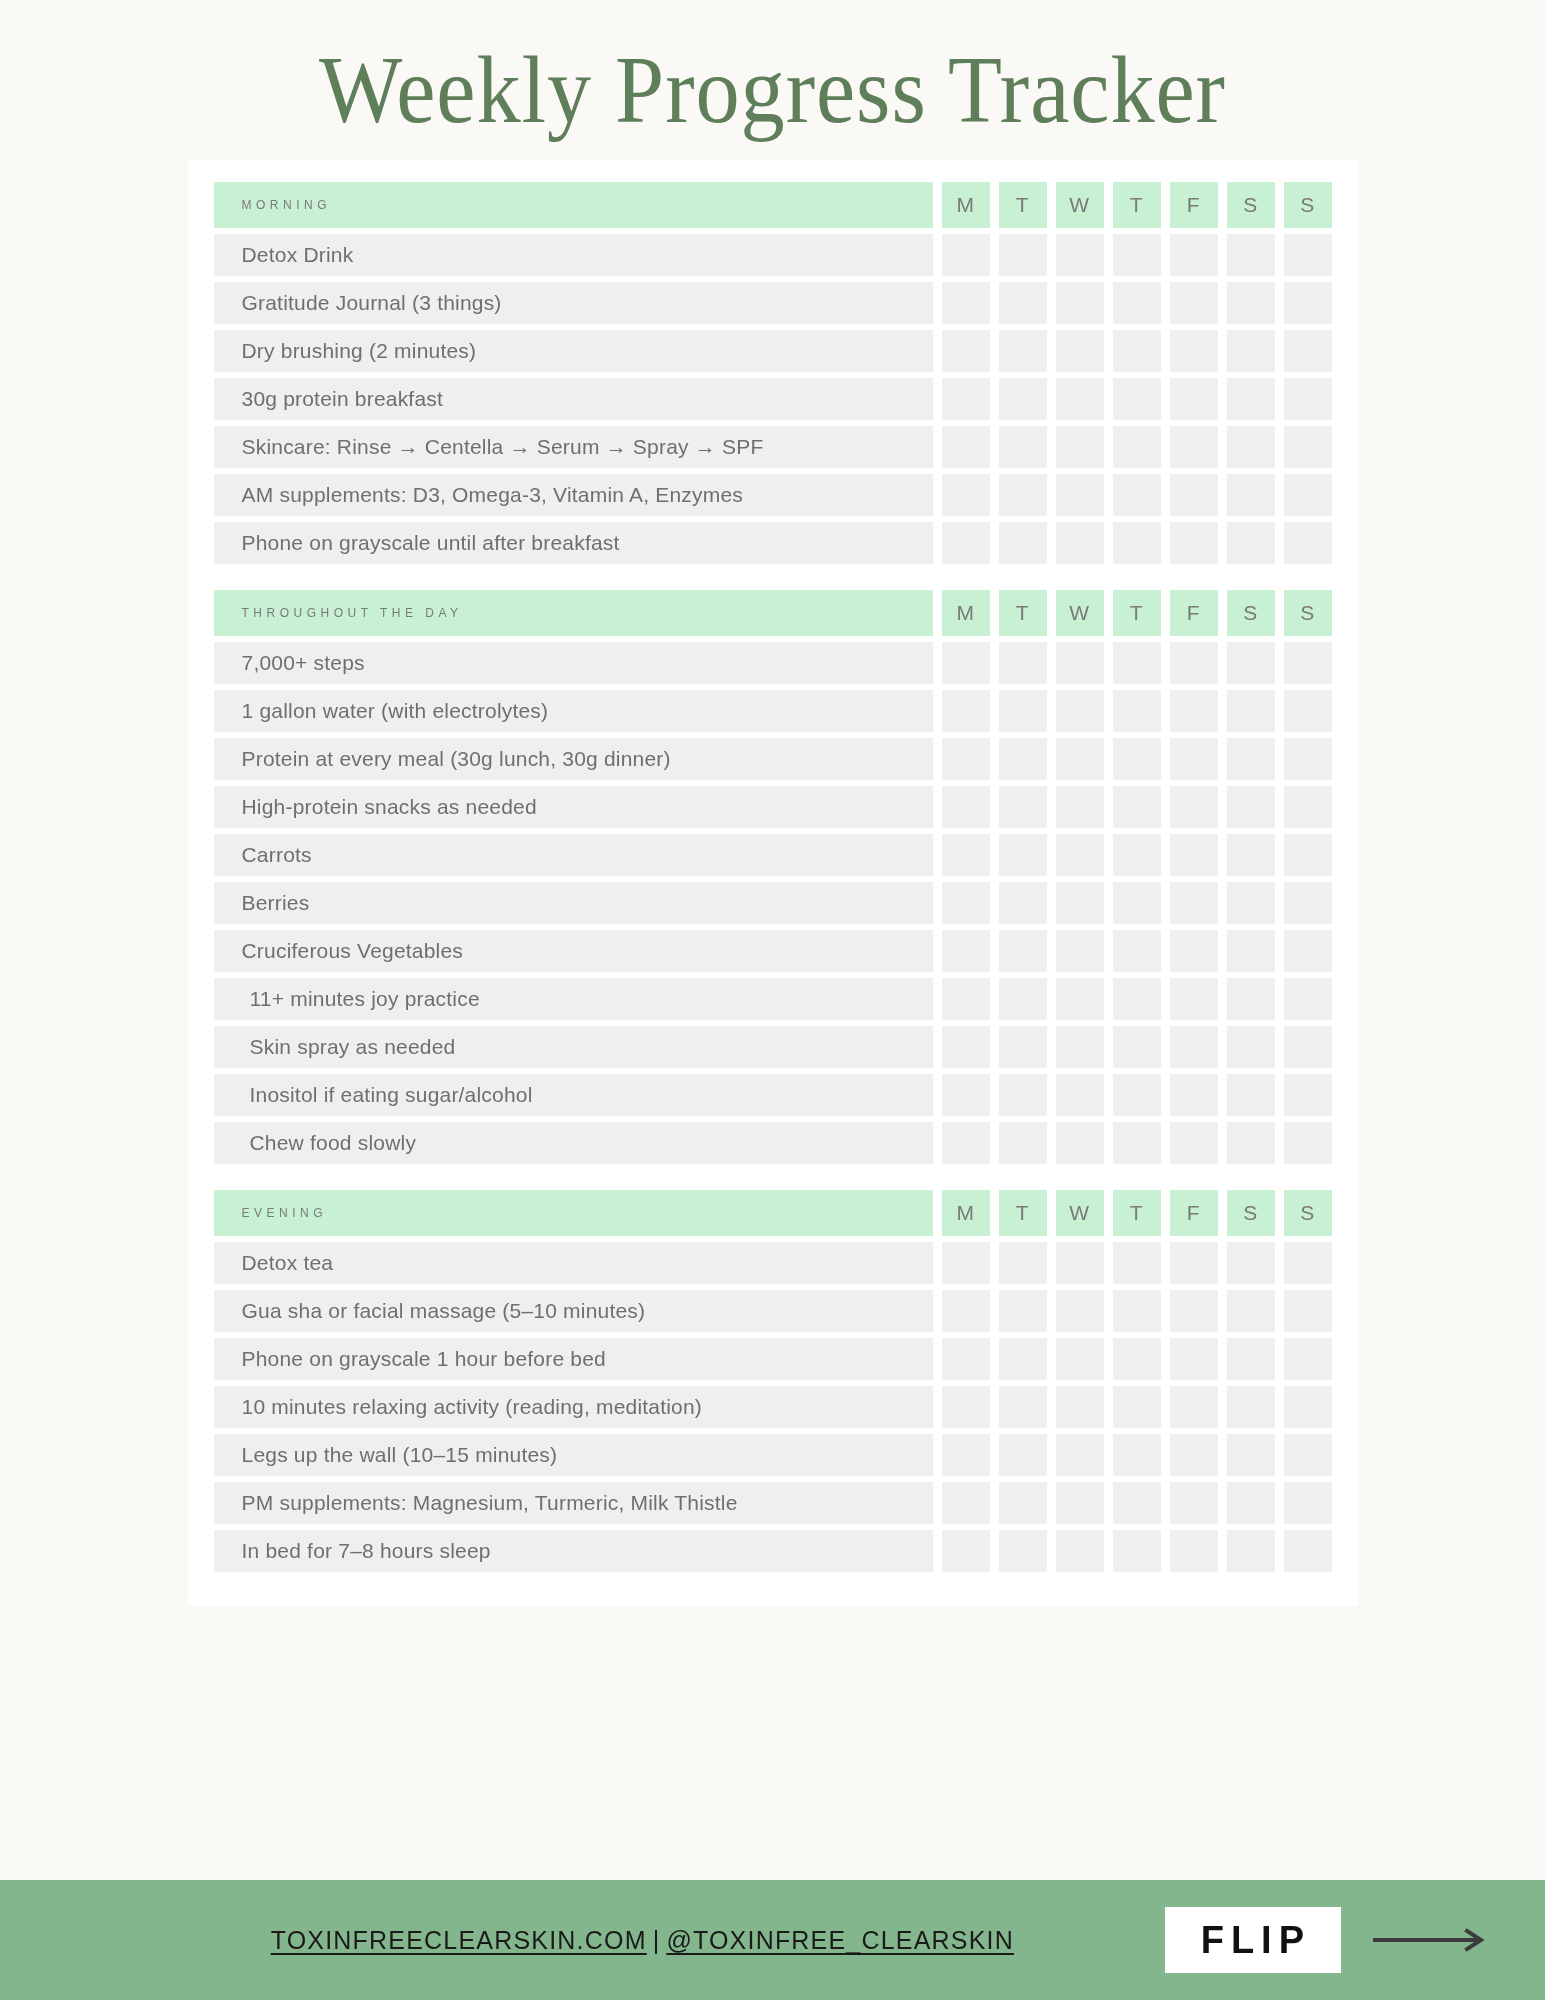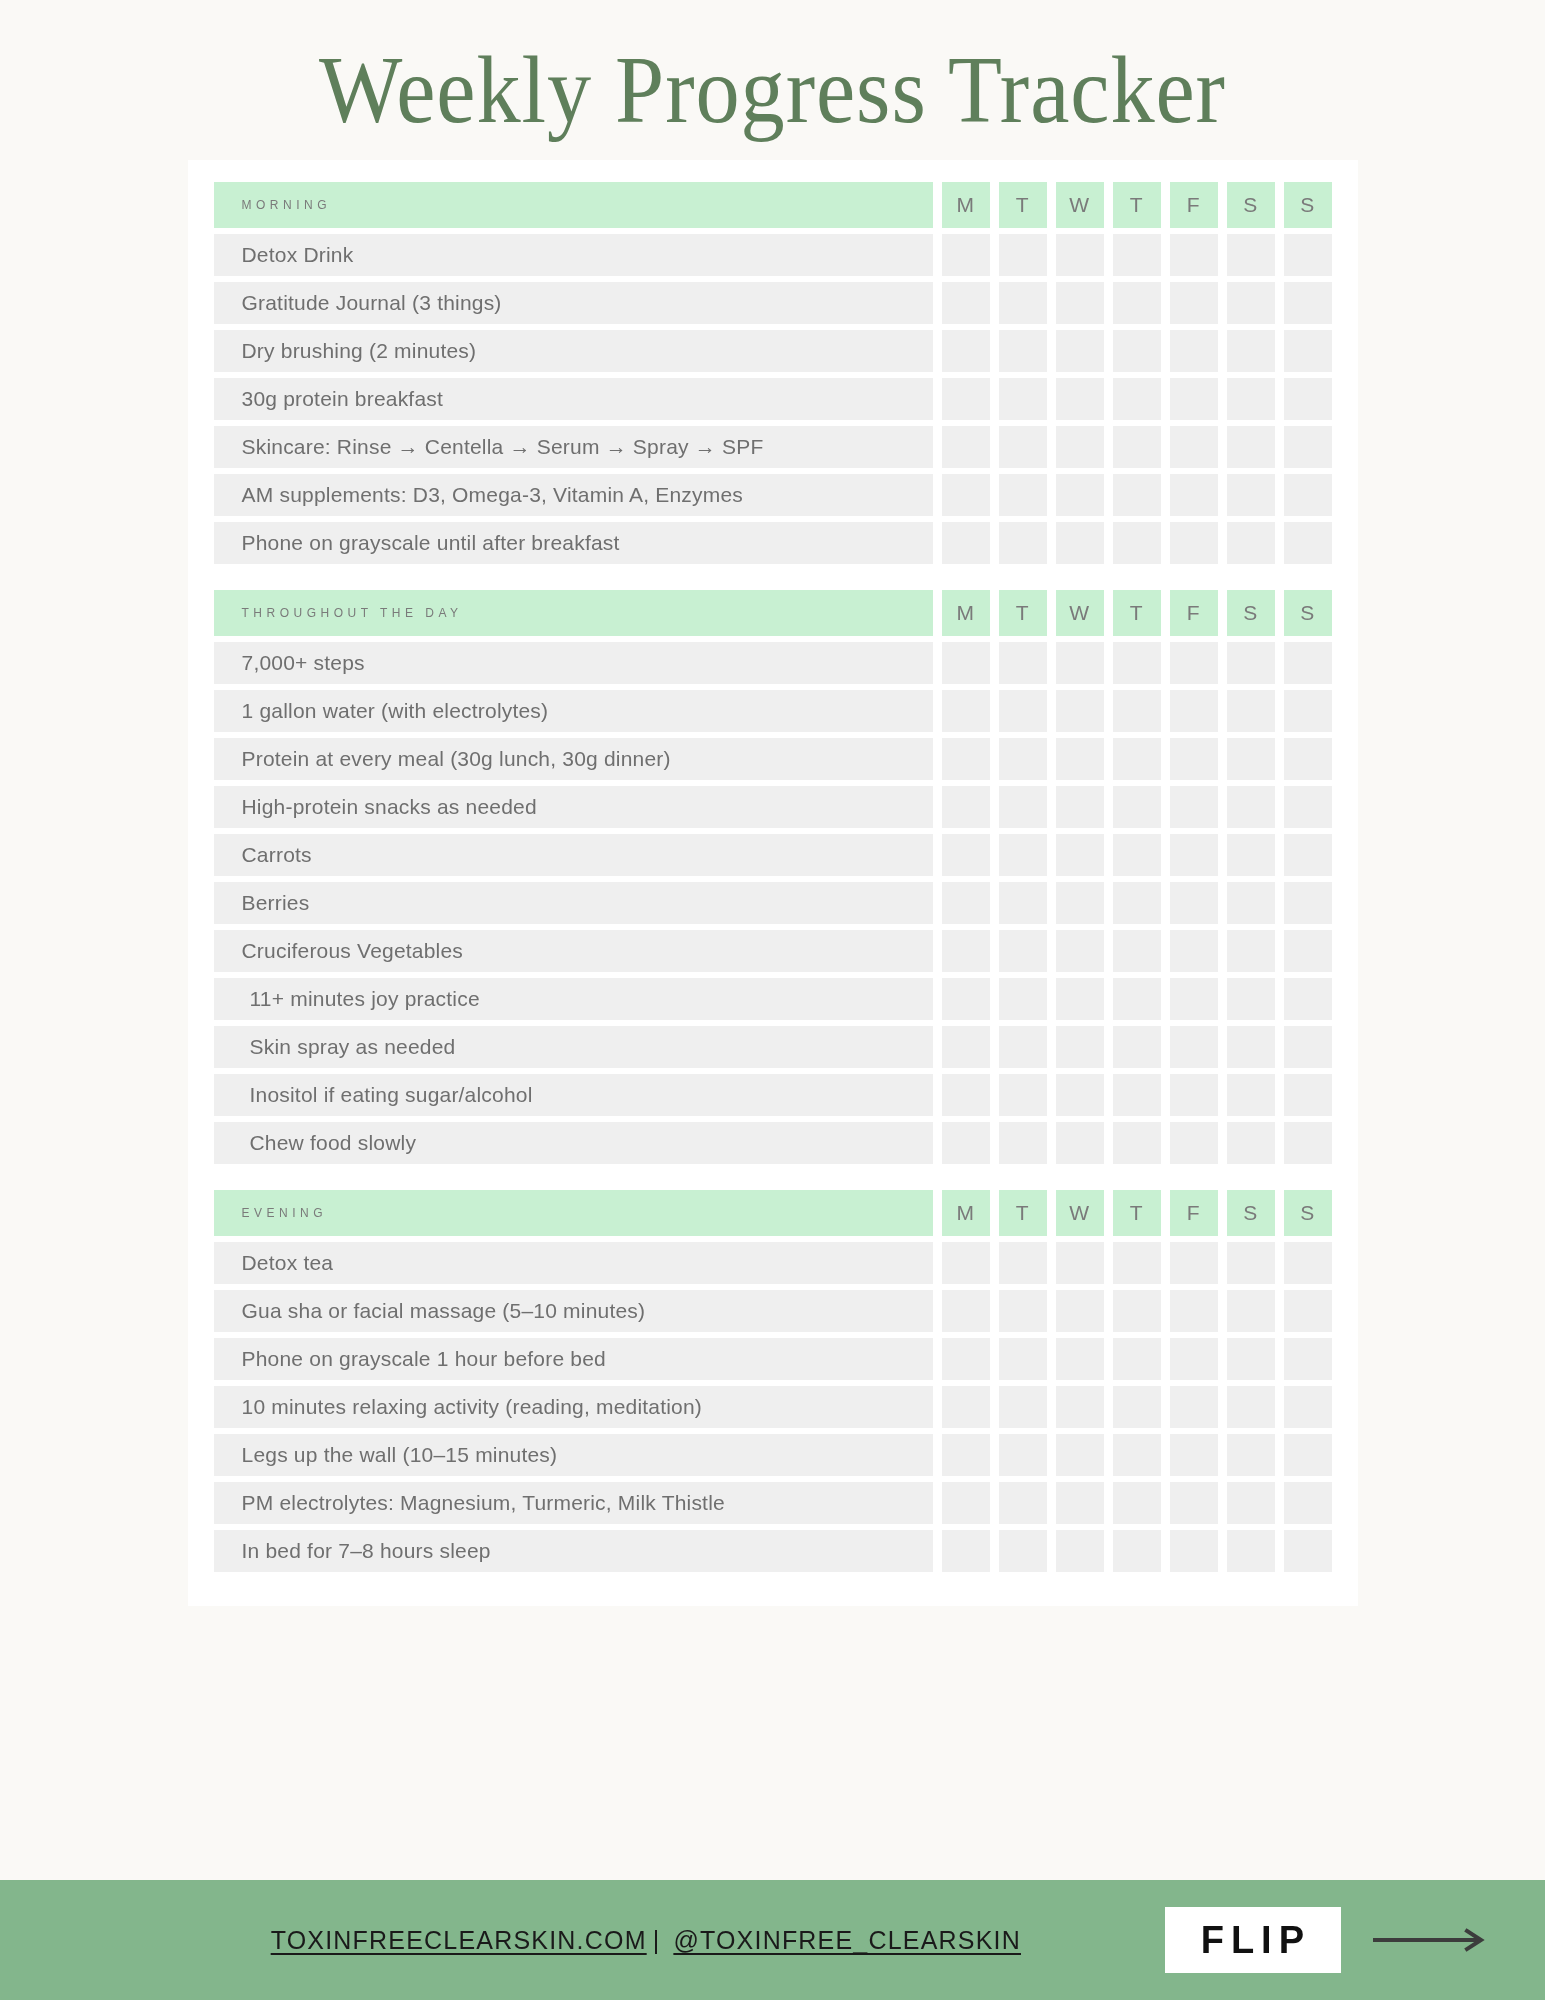--- a/index.html
+++ b/index.html
@@ -129,21 +129,20 @@
     text-align: center;
     font-size: 25px;
     letter-spacing: 1.2px;
     color: #1a1a1a;
     padding-left: 120px;
     white-space: nowrap;
   }
   .footer-links .lnk {
     text-decoration: underline;
     text-underline-offset: 4px;
-    margin-left: 7px;
   }
   .footer-links .sep {
     text-decoration: none;
     padding: 0 6px;
   }
   .flip-group {
     display: flex;
     align-items: center;
     margin-right: 54px;
     flex: 0 0 auto;
@@ -432,21 +431,21 @@
           <div class="label-cell">Legs up the wall (10–15 minutes)</div>
           <div class="day-cell"></div>
           <div class="day-cell"></div>
           <div class="day-cell"></div>
           <div class="day-cell"></div>
           <div class="day-cell"></div>
           <div class="day-cell"></div>
           <div class="day-cell"></div>
         </div>
         <div class="row">
-          <div class="label-cell">PM electrolytes: Magnesium, Turmeric, Milk Thistle</div>
+          <div class="label-cell">PM supplements: Magnesium, Turmeric, Milk Thistle</div>
           <div class="day-cell"></div>
           <div class="day-cell"></div>
           <div class="day-cell"></div>
           <div class="day-cell"></div>
           <div class="day-cell"></div>
           <div class="day-cell"></div>
           <div class="day-cell"></div>
         </div>
         <div class="row">
           <div class="label-cell">In bed for 7–8 hours sleep</div>

